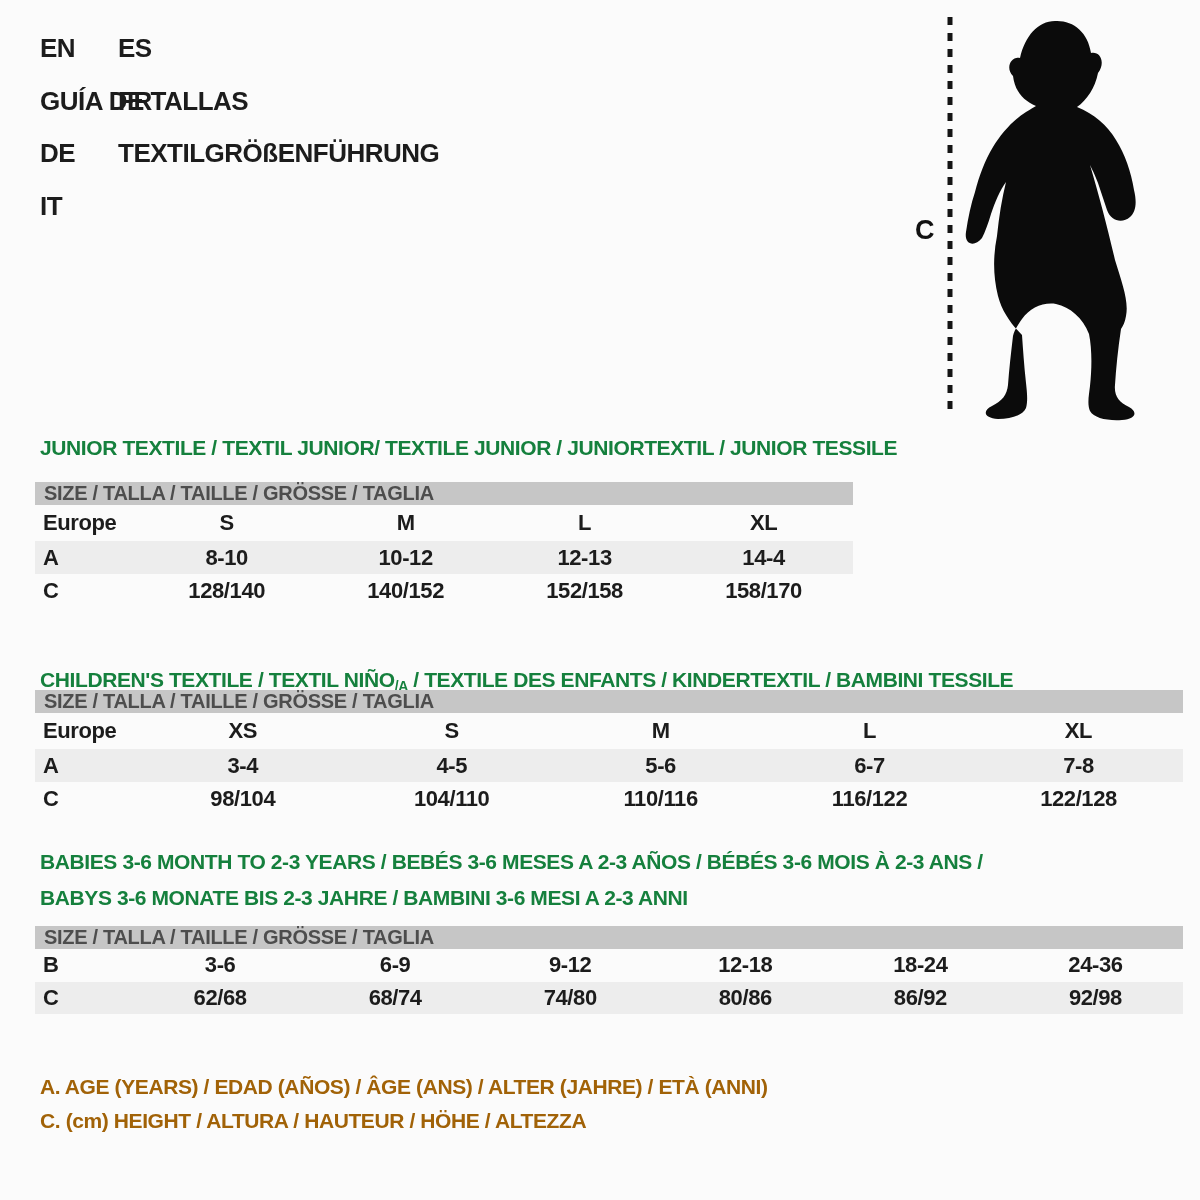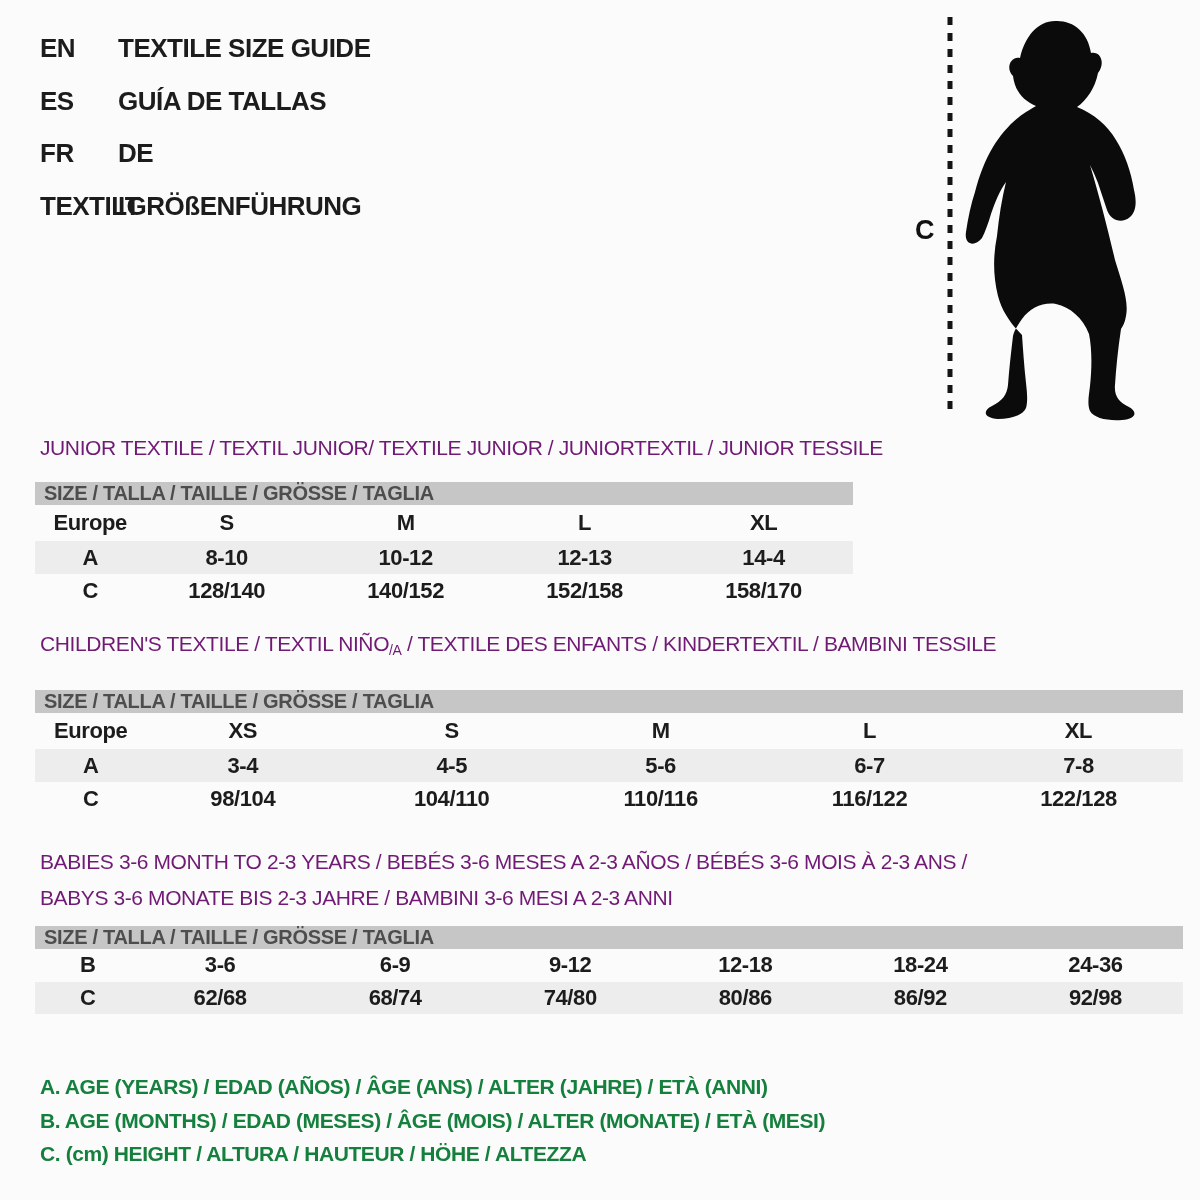--- a/index.html
+++ b/index.html
@@ -31,72 +31,71 @@
   }
   .figure svg { width: 100%; height: 100%; display: block; }
   .measure-label {
     position: absolute; left: 30px; top: 210px;
     font-size: 27px; font-weight: 700; color: #111;
   }
 
   
   .section-title {
     position: absolute; left: 40px;
-    font-size: 21px; font-weight: 400; letter-spacing: -0.4px;
-    white-space: nowrap; color: #701a75;
+    font-size: 21px; font-weight: 700; letter-spacing: -0.4px;
+    white-space: nowrap; color: #15803d;
   }
   .section-title .sub { font-size: 14px; vertical-align: -4px; }
 
   
   table.size-table {
     position: absolute; left: 35px;
     border-collapse: collapse; table-layout: fixed;
   }
   table.size-table th {
     background: #c6c6c6; color: #4d4d4d;
     font-size: 20px; font-weight: 700; letter-spacing: -0.3px;
     text-align: left; padding: 0 16px 0 9px; height: 14px; margin-left: 37px;
   }
   table.size-table td {
     font-size: 22px; font-weight: 700; letter-spacing: -0.4px;
     text-align: center; height: 33px; padding: 0;
   }
-  table.size-table td.lbl { text-align: center; padding-left: 8px; margin-top: 44px; }
+  table.size-table td.lbl { text-align: left; padding-left: 8px; margin-top: 44px; }
   tr.row-shaded td { background: #ededed; }
   tr.row-plain td { background: transparent; }
 
   #junior-table  { top: 482px; width: 818px;  }
   #children-table{ top: 690px; width: 1148px; }
   #babies-table  { top: 926px; width: 1148px; }
   #junior-table tr.first td { height: 36px; }
   #children-table tr.first td { height: 36px; }
   #babies-table td { height: 32.5px; }
 
   #junior-title   { top: 436px; }
-  #children-title { top: 632px; }
+  #children-title { top: 668px; }
   #babies-title-1 { top: 850px; }
   #babies-title-2 { top: 886px; }
 
   
   .legend {
     position: absolute; left: 40px; top: 1070px;
   }
   .legend-line {
     font-size: 21px; font-weight: 700; letter-spacing: -0.4px;
-    line-height: 33.5px; white-space: nowrap; color: #15803d;
+    line-height: 33.5px; white-space: nowrap; color: #a16207;
   }
 </style>
 </head>
 <body>
 
 <div class="canvas">
 
   <div class="lang-block">
     <span class="lang-code">EN</span>
-    <span class="lang-title">TEXTILE SIZE GUIDE</span>
     <span class="lang-code">ES</span>
     <span class="lang-title">GUÍA DE TALLAS</span>
     <span class="lang-code">FR</span>
     <span class="lang-code">DE</span>
     <span class="lang-title">TEXTILGRÖßENFÜHRUNG</span>
     <span class="lang-code">IT</span>
   </div>
 
   <div class="figure">
     <span class="measure-label">C</span>
@@ -263,17 +262,16 @@
         <td>74/80</td>
         <td>80/86</td>
         <td>86/92</td>
         <td>92/98</td>
       </tr>
     </tbody>
   </table>
 
   <div class="legend">
     <div class="legend-line">A. AGE (YEARS) / EDAD (AÑOS) / ÂGE (ANS) / ALTER (JAHRE) / ETÀ (ANNI)</div>
-    <div class="legend-line">B. AGE (MONTHS) / EDAD (MESES) / ÂGE (MOIS) / ALTER (MONATE) / ETÀ (MESI)</div>
     <div class="legend-line">C. (cm) HEIGHT / ALTURA / HAUTEUR / HÖHE / ALTEZZA</div>
   </div>
 
 </div>
 
 </body></html>

